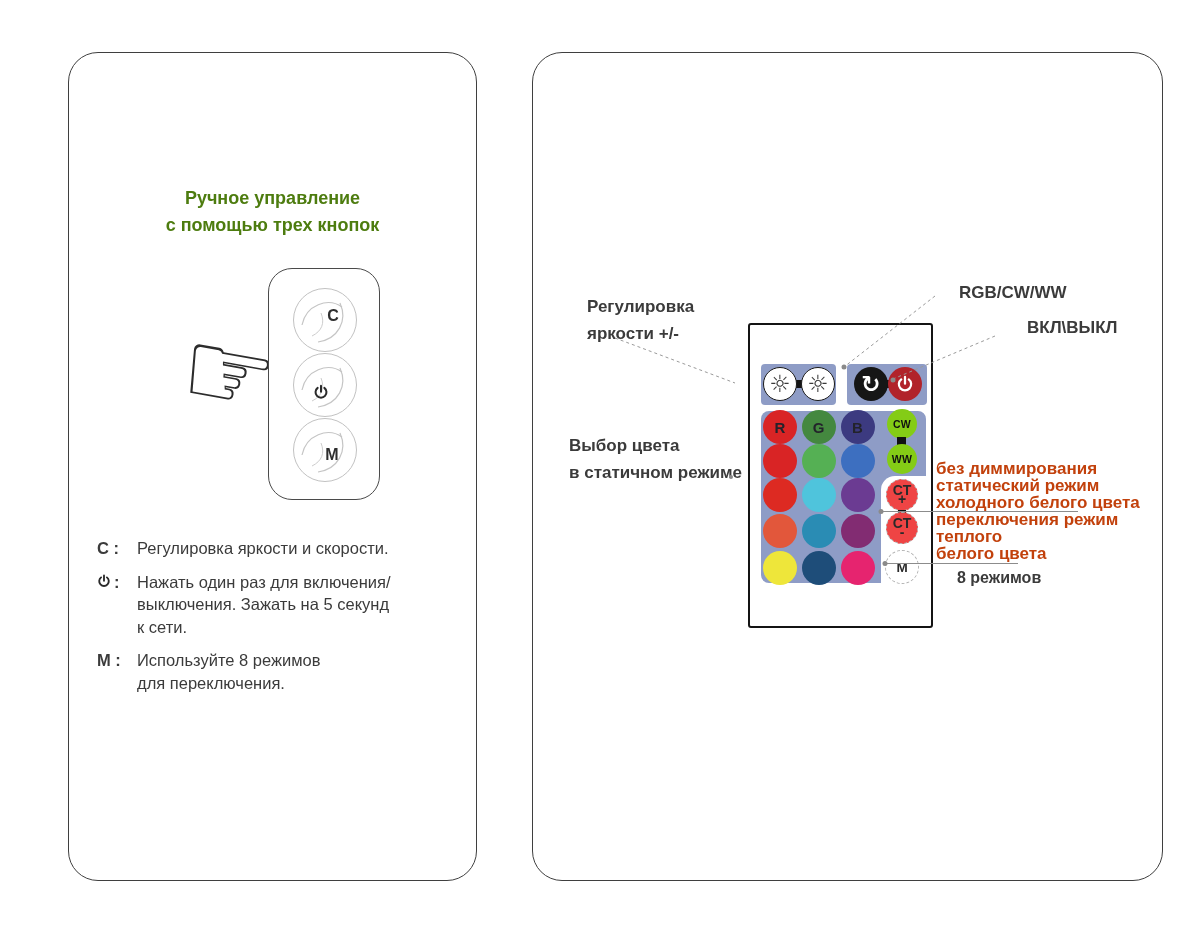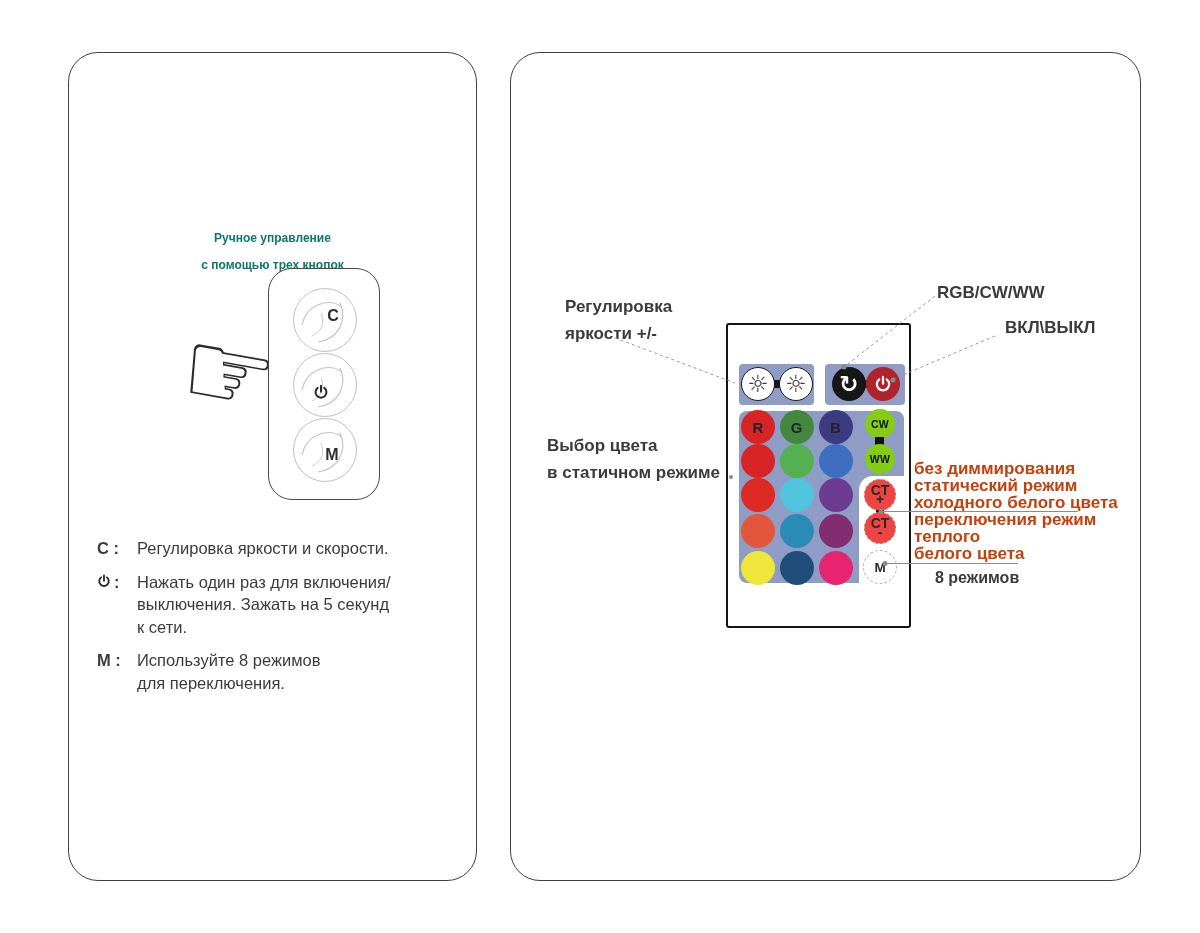--- a/index.html
+++ b/index.html
@@ -1,24 +1,24 @@
 <!DOCTYPE html>
 <html><head>
 <meta charset="utf-8">
 <style>
   html,body{margin:0;padding:0;background:#ffffff;}
   body{font-family:"Liberation Sans","DejaVu Sans",sans-serif;color:#3b3b3b;}
   #canvas{position:relative;width:1200px;height:933px;background:#fff;overflow:hidden;}
   .page{position:absolute;background:#fff;border:1.5px solid #3f3f3f;border-radius:30px;}
   #page-left{left:68px;top:52px;width:407px;height:827px;}
-  #page-right{left:510px;top:52px;width:629px;height:827px;}
+  #page-right{left:532px;top:52px;width:629px;height:827px;}
 
   
   .title{position:absolute;top:132px;left:0;width:100%;text-align:center;
-         font-size:12px;font-weight:600;line-height:27px;color:#0f766e;margin-top:40px;}
+         font-size:18px;font-weight:600;line-height:27px;color:#4d7c0f;}
   #btn-panel{position:absolute;left:199px;top:215px;width:110px;height:230px;
              border:1.5px solid #4a4a4a;border-radius:24px;background:#fff;}
   .pbtn{position:absolute;width:62px;height:62px;border:1px solid #c2c2c2;border-radius:50%;}
   .pbtn .swirl{position:absolute;left:0;top:0;}
   .pbtn .plabel{position:absolute;left:0;top:0;width:100%;height:100%;
                 display:flex;align-items:center;justify-content:center;
                 font-size:16px;font-weight:700;color:#2e2e2e;}
   .hand{position:absolute;left:112px;top:268px;font-size:106px;line-height:1;
         font-family:"DejaVu Sans",sans-serif;color:#2c2c2c;transform:rotate(10deg);}
   .legend{position:absolute;left:28px;top:484px;width:365px;}

